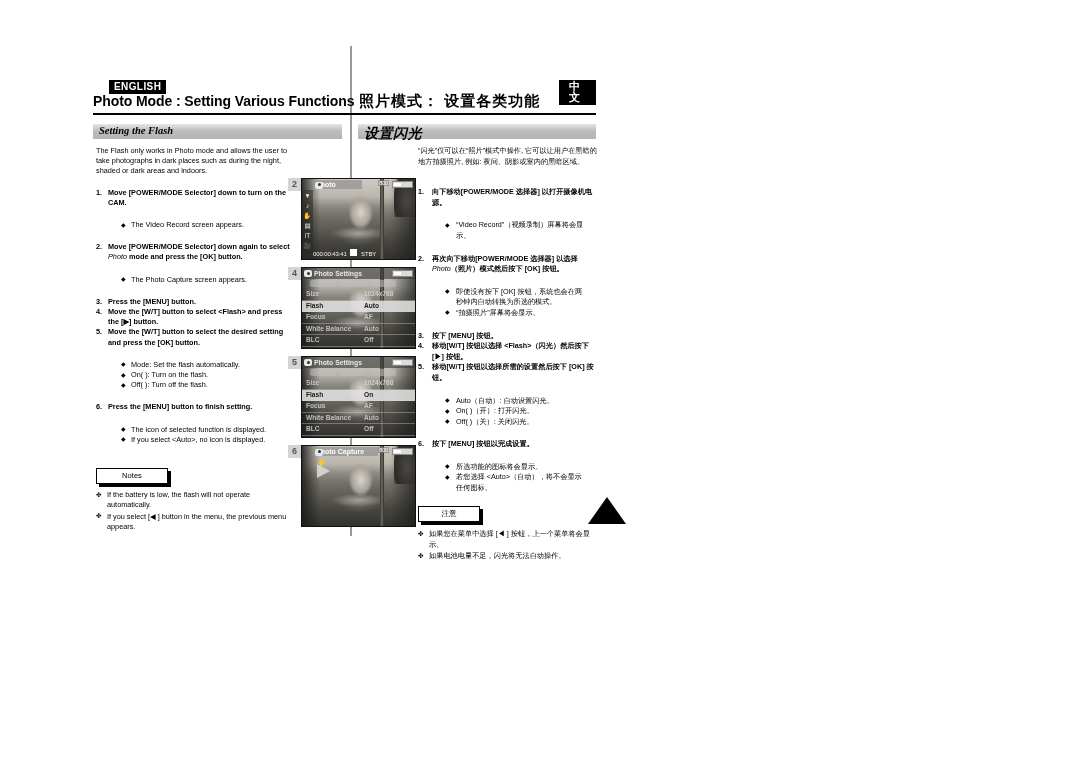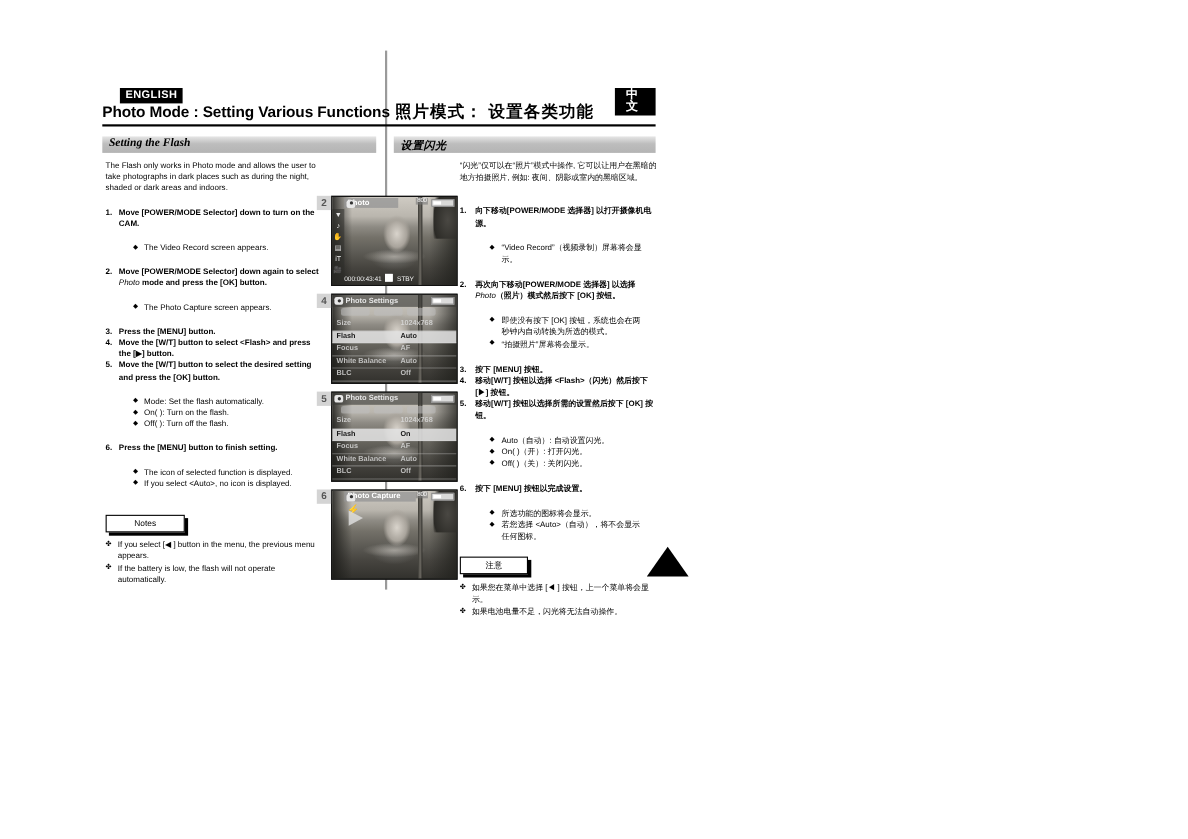--- a/index.html
+++ b/index.html
@@ -97,21 +97,21 @@
     left: 6px;
     top: 1px;
     font-size: 10.5px;
     font-weight: bold;
     font-style: italic;
     font-family: "Liberation Serif", serif;
     white-space: nowrap;
   }
   .secbar-cn .secbar-label {
     font-family: Liberation Serif, serif;
-    font-size: 10px;
+    font-size: 14px;
     letter-spacing: 0.5px;
   }
 
   
   .col-en {
     position: absolute;
     left: 96px;
     top: 146px;
     width: 196px;
     font-size: 7.3px;
@@ -520,22 +520,22 @@
         </ul>
       </li>
     </ol>
 
     <div class="notes-box">
       <div class="notes-shadow"></div>
       <div class="notes-inner">Notes</div>
     </div>
 
     <ul class="notelist">
+      <li><span class="bullet2">✤</span><span>If the battery is low, the flash will not operate automatically.</span></li>
       <li><span class="bullet2">✤</span><span>If you select [◀ ] button in the menu, the previous menu appears.</span></li>
-      <li><span class="bullet2">✤</span><span>If the battery is low, the flash will not operate automatically.</span></li>
     </ul>
   </div>
 
   <div class="col-cn">
     <p class="intro-cn">“闪光”仅可以在“照片”模式中操作, 它可以让用户在黑暗的地方拍摄照片, 例如: 夜间、阴影或室内的黑暗区域。</p>
     <ol class="steps">
 
       <li>
         <span class="num">1.</span>
         <span>向下移动[POWER/MODE 选择器] 以打开摄像机电源。</span>

